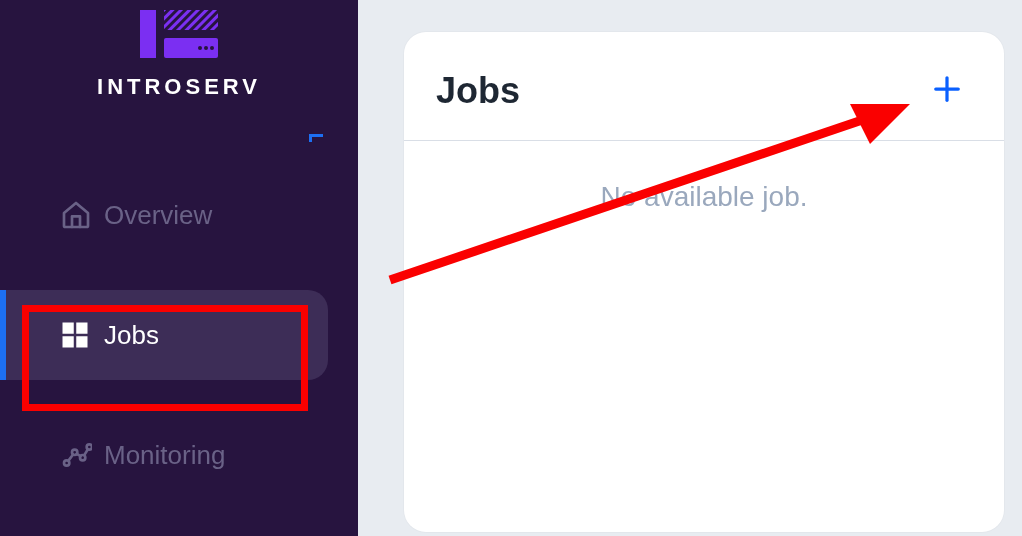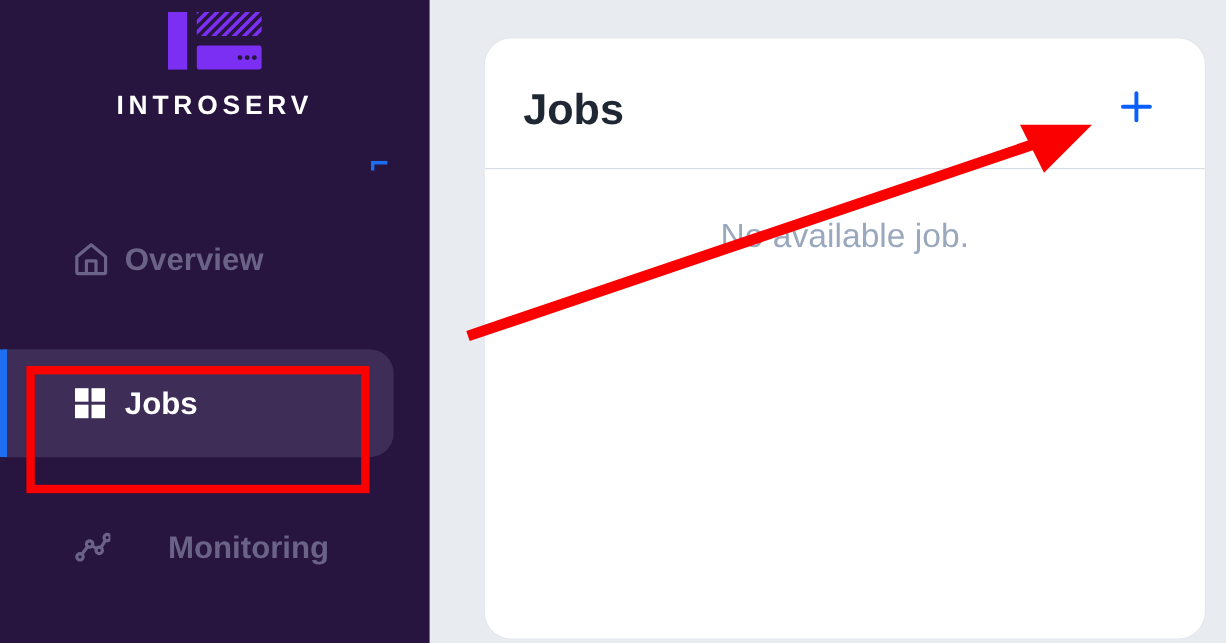--- a/index.html
+++ b/index.html
@@ -39,21 +39,21 @@
     display: flex;
     align-items: center;
     height: 90px;
     padding-left: 60px;
     cursor: pointer;
     position: relative;
   }
   .nav-item .icon-slot { width: 44px; display:flex; align-items:center; }
   .nav-item .label {
     font-size: 26px;
-    font-weight: 700;
+    font-weight: 400;
   }
   .nav-item.inactive .label { color: #6a6287; }
   .nav-item.inactive svg { stroke: #6a6287; }
 
   .nav-item.active {
     background: #3d2d57;
     border-radius: 0 20px 20px 0;
     margin-right: 30px;
     border-left: 6px solid #1d6ff2;
     padding-left: 54px;
@@ -156,21 +156,21 @@
         <svg width="30" height="30" viewBox="0 0 24 24" fill="none" stroke="#ffffff" stroke-width="2">
           <rect x="3" y="3" width="7" height="7"></rect>
           <rect x="14" y="3" width="7" height="7"></rect>
           <rect x="3" y="14" width="7" height="7"></rect>
           <rect x="14" y="14" width="7" height="7"></rect>
         </svg>
       </span>
       <span class="label">Jobs</span>
     </div>
 
-    <div class="nav-item inactive" style="margin-top:30px;gap:36px;">
+    <div class="nav-item inactive" style="margin-top:30px;">
       <span class="icon-slot">
         <svg width="32" height="32" viewBox="0 0 24 24" fill="none" stroke="#6a6287" stroke-width="2" stroke-linecap="round">
           <circle cx="5" cy="18" r="2"></circle>
           <circle cx="11" cy="10" r="2"></circle>
           <circle cx="17" cy="14" r="2"></circle>
           <circle cx="22" cy="6" r="2"></circle>
           <line x1="6.2" y1="16.4" x2="9.8" y2="11.6"></line>
           <line x1="12.6" y1="11.1" x2="15.4" y2="12.9"></line>
           <line x1="18.2" y1="12.1" x2="20.8" y2="7.9"></line>
         </svg>

